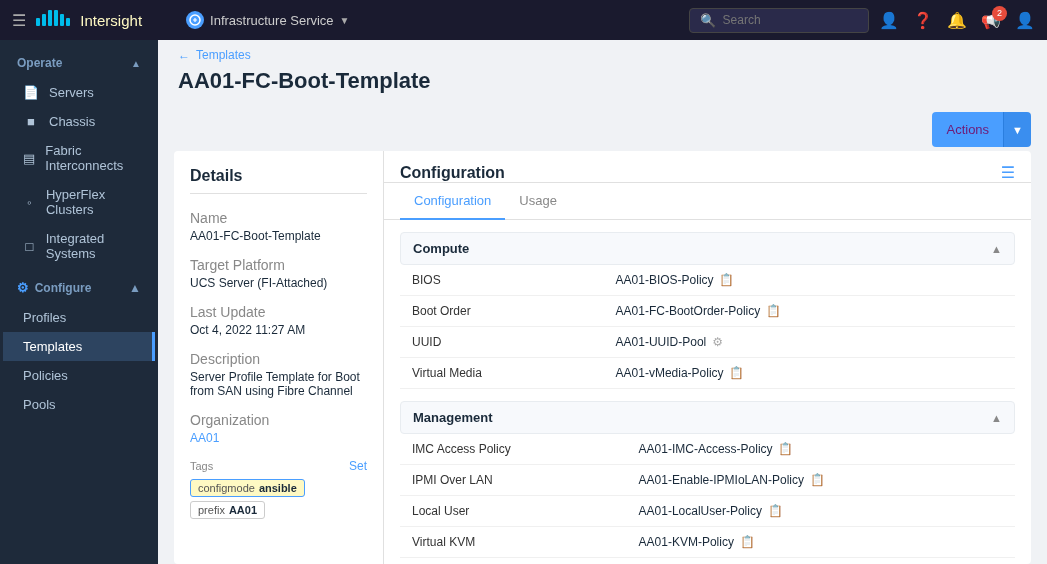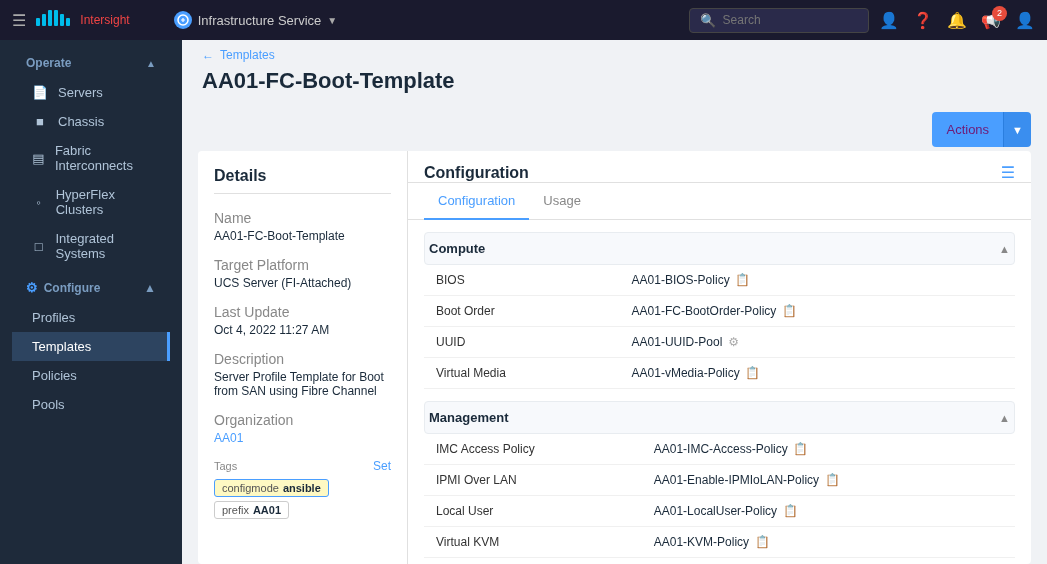--- a/index.html
+++ b/index.html
@@ -9,21 +9,21 @@
     .top-nav {
       background: #1a1a2e;
       height: 40px;
       display: flex;
       align-items: center;
       padding: 0 12px;
       flex-shrink: 0;
       gap: 10px;
     }
     .nav-hamburger { color: #aaa; cursor: pointer; font-size: 16px; }
-    .nav-brand { display: flex; align-items: center; gap: 8px; color: #ef4444; font-size: 12px; font-weight: 500; }
+    .nav-brand { display: flex; align-items: center; gap: 8px; color: #fef9c3; font-size: 15px; font-weight: 500; }
     .cisco-logo { width: 36px; height: 20px; display: flex; align-items: center; justify-content: center; }
     .cisco-logo svg { width: 36px; height: 20px; }
     .nav-service {
       display: flex; align-items: center; gap: 6px;
       color: #ccc; font-size: 13px; margin-left: 10px; padding-left: 24px;
     }
     .nav-service-icon { width: 18px; height: 18px; background: #4a9eff; border-radius: 50%; display: flex; align-items: center; justify-content: center; color: white; font-size: 9px; }
     .nav-spacer { flex: 1; }
     .search-bar {
       display: flex; align-items: center;
@@ -39,23 +39,23 @@
       background: #e74c3c; color: white; border-radius: 50%;
       font-size: 9px; width: 15px; height: 15px;
       display: flex; align-items: center; justify-content: center;
     }
 
     
     .main-layout { display: flex; flex: 1; overflow: hidden; }
 
     
     .sidebar {
-      width: 182px; background: #1e2a3a; flex-shrink: 0;
+      width: 158px; background: #1e2a3a; flex-shrink: 0;
       display: flex; flex-direction: column;
-      overflow-y: auto; padding: 8px 12px;
+      overflow-y: auto; padding: 8px 3px;
     }
     .sidebar-section-header {
       display: flex; align-items: center; justify-content: space-between;
       padding: 8px 14px; color: #7a9cc0; font-size: 12px; font-weight: 600;
       cursor: pointer;
     }
     .sidebar-section-header .chevron { font-size: 10px; }
     .sidebar-item {
       display: flex; align-items: center; gap: 10px;
       padding: 7px 20px; color: #b0c4d8; font-size: 13px;
@@ -136,21 +136,21 @@
     }
     .btn-actions-dropdown {
       background: #3a8eef; color: white; border: none; border-radius: 0 4px 4px 0;
       padding: 6px 8px; font-size: 11px; cursor: pointer; border-left: 1px solid #2a7edf;
     }
 
     
     .config-section { padding: 0 16px; }
     .section-header {
       display: flex; align-items: center; justify-content: space-between;
-      padding: 8px 4px; background: #f7f9fc; border: 1px solid #e8ecf0;
+      padding: 8px 12px; background: #f7f9fc; border: 1px solid #e8ecf0;
       border-radius: 4px; margin-bottom: 0; cursor: pointer;
     }
     .section-title { font-size: 13px; font-weight: 600; color: #1a2a3a; }
     .section-chevron { color: #888; font-size: 11px; }
     .config-table { width: 100%; border-collapse: collapse; }
     .config-table tr { border-bottom: 1px solid #f0f0f0; }
     .config-table td { padding: 8px 12px; font-size: 12px; }
     .config-table td:first-child { color: #333; font-weight: 500; }
     .config-table td:last-child { color: #1a2a3a; text-align: right; display: flex; align-items: center; gap: 6px; }
     .copy-icon { color: #aaa; font-size: 12px; cursor: pointer; }

